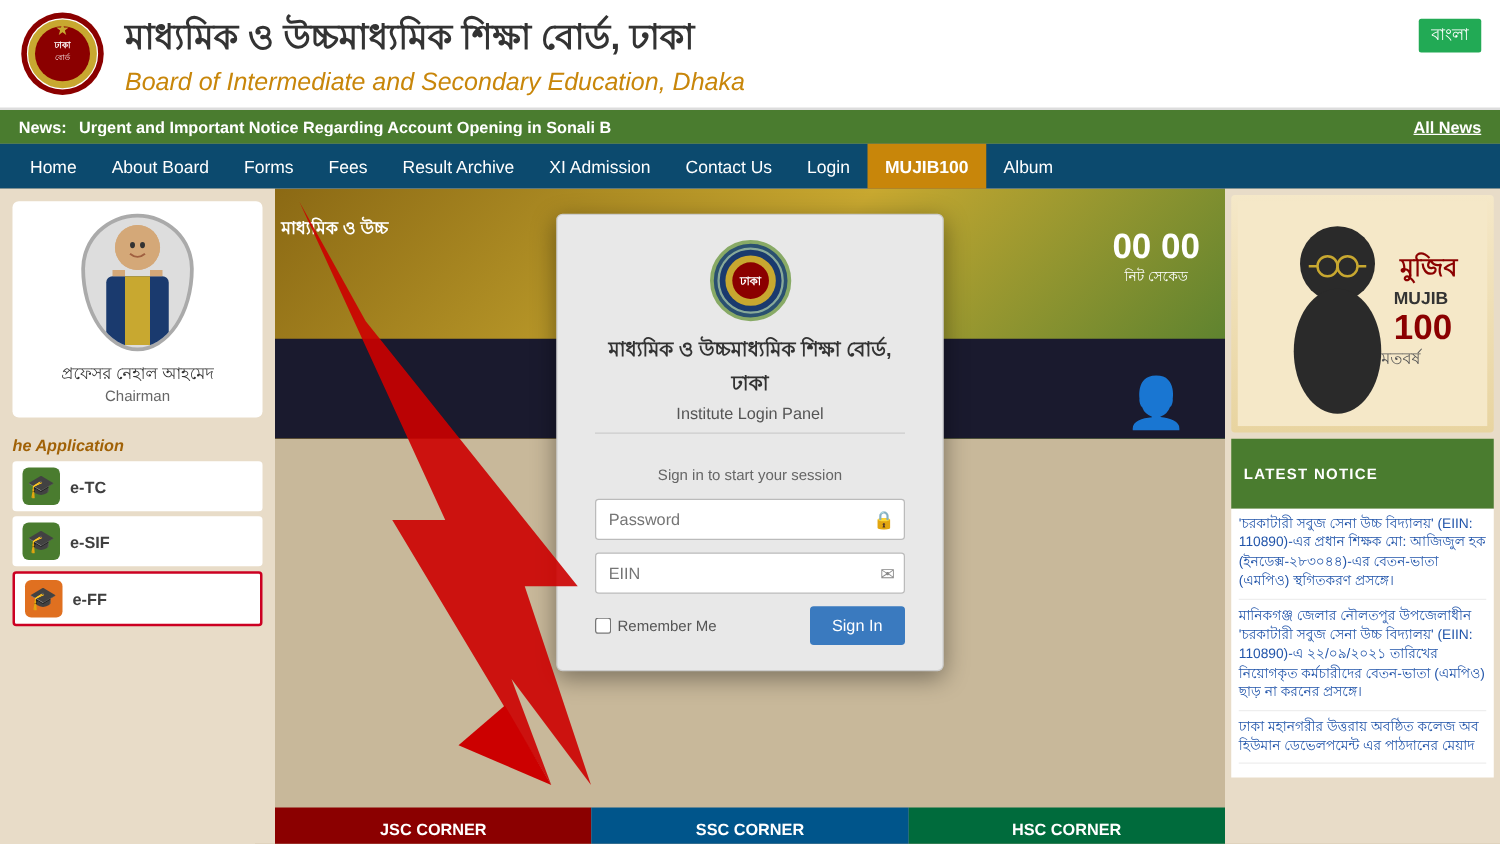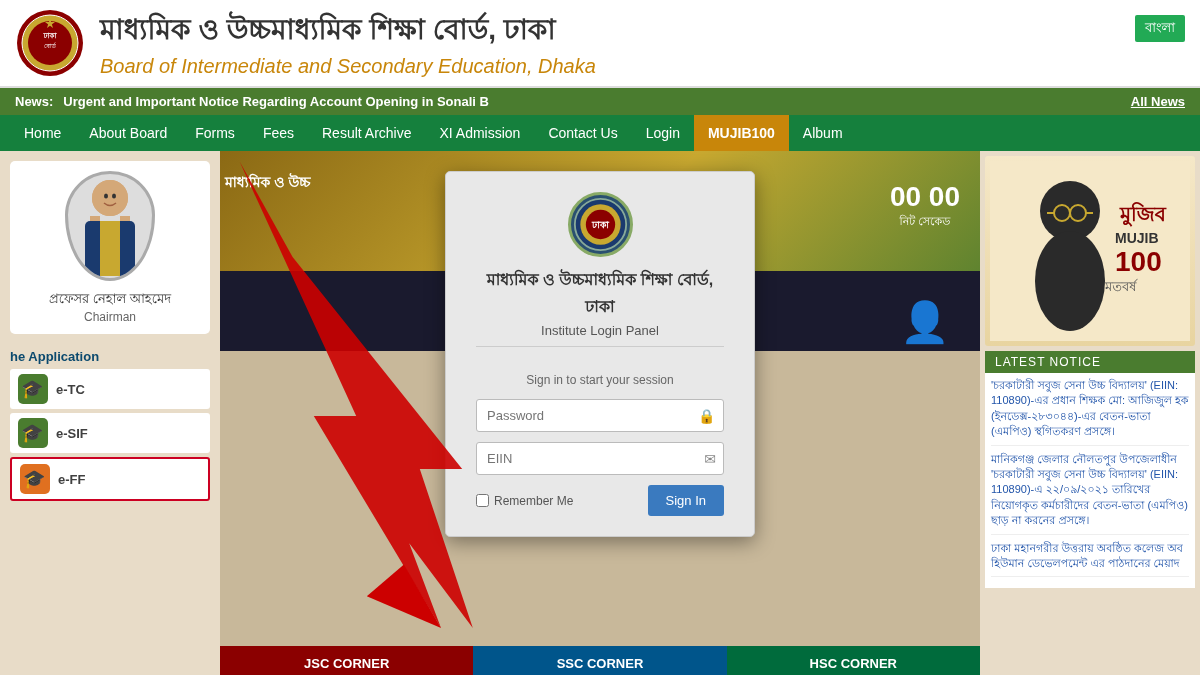--- a/index.html
+++ b/index.html
@@ -14,36 +14,36 @@
     .header-title-en { font-size: 20px; color: #c8860a; font-style: italic; }
     .bangla-btn { position: absolute; right: 15px; top: 15px; background: #2a5; color: #fff; border: none; padding: 3px 10px; font-size: 13px; cursor: pointer; border-radius: 2px; }
 
     
     .news-ticker { background: #4a7c2f; color: #fff; padding: 6px 15px; display: flex; align-items: center; font-size: 13px; }
     .news-label { font-weight: bold; margin-right: 10px; white-space: nowrap; }
     .news-content { flex: 1; overflow: hidden; white-space: nowrap; font-weight: bold; }
     .all-news { margin-left: 15px; white-space: nowrap; font-weight: bold; text-decoration: underline; cursor: pointer; }
 
     
-    .nav { background: #15803d; display: flex; align-items: center; padding: 0 10px; }
+    .nav { background: #0c4a6e; display: flex; align-items: center; padding: 0 10px; }
     .nav-item { color: #fff; padding: 10px 14px; font-size: 14px; cursor: pointer; white-space: nowrap; text-decoration: none; display: block; }
     .nav-item.mujib { background: #c8860a; font-weight: bold; }
 
     
     .main { display: flex; background: #c8b89a; height: calc(675px - 145px); }
 
     
     .sidebar { width: 220px; background: #e8dcc8; padding: 10px; flex-shrink: 0; }
     .chairman-section { background: #fff; border-radius: 5px; padding: 10px; text-align: center; margin-bottom: 10px; }
     .chairman-photo { width: 90px; height: 110px; border-radius: 50% 50% 50% 50% / 40% 40% 60% 60%; background: #ddd; margin: 0 auto 8px; overflow: hidden; display: flex; align-items: center; justify-content: center; border: 3px solid #aaa; }
     .chairman-name { font-size: 13px; color: #333; }
     .chairman-title { font-size: 12px; color: #666; }
 
     .app-section { margin-top: 5px; }
-    .app-title { color: #0c4a6e; font-size: 13px; font-weight: bold; padding: 5px 0; }
+    .app-title { color: #a16207; font-size: 13px; font-weight: bold; padding: 5px 0; font-style: italic; }
     .app-item { display: flex; align-items: center; background: #fff; margin-bottom: 4px; padding: 5px 8px; cursor: pointer; border-radius: 3px; }
     .app-item.highlighted { border: 2px solid #e05; }
     .app-icon { width: 30px; height: 30px; border-radius: 5px; margin-right: 8px; display: flex; align-items: center; justify-content: center; font-size: 18px; }
     .app-icon.green { background: #4a7c2f; }
     .app-icon.orange { background: #e07020; }
     .app-label { font-size: 13px; color: #404040; font-weight: bold; }
 
     
     .center { flex: 1; position: relative; overflow: hidden; }
     .banner-bg { width: 100%; height: 200px; background: linear-gradient(135deg, #8b6914 0%, #c8a830 50%, #4a7c2f 100%); position: relative; overflow: hidden; }
@@ -62,21 +62,21 @@
     .remember-me { display: flex; align-items: center; gap: 5px; font-size: 12px; color: #555; }
     .signin-btn { background: #3a7abf; color: #fff; border: none; padding: 8px 18px; border-radius: 3px; font-size: 13px; cursor: pointer; }
 
     
     .red-arrow { position: absolute; top: 0; left: 0; width: 100%; height: 100%; pointer-events: none; z-index: 20; }
 
     
     .right-panel { width: 220px; background: #e8dcc8; flex-shrink: 0; padding: 5px; }
     .mujib-banner { width: 100%; height: 190px; background: linear-gradient(180deg, #f5e8c8 0%, #e8d4a0 100%); border-radius: 3px; overflow: hidden; display: flex; align-items: center; justify-content: center; position: relative; }
     .latest-notice { margin-top: 5px; }
-    .notice-header { background: #4a7c2f; color: #fff; padding: 4px 10px; font-size: 12px; font-weight: normal; letter-spacing: 1px; }
+    .notice-header { background: #4a7c2f; color: #fff; padding: 21px 10px; font-size: 12px; font-weight: bold; letter-spacing: 1px; }
     .notice-items { background: #fff; padding: 5px 6px; }
     .notice-item { font-size: 11px; color: #2255aa; line-height: 1.4; margin-bottom: 6px; border-bottom: 1px solid #eee; padding-bottom: 5px; cursor: pointer; }
 
     
     .bottom-row { display: flex; height: 35px; }
     .corner-btn { flex: 1; display: flex; align-items: center; justify-content: center; font-size: 13px; font-weight: bold; color: #fff; cursor: pointer; }
     .corner-btn.jsc { background: #8B0000; }
     .corner-btn.ssc { background: #00558B; }
     .corner-btn.hsc { background: #006B3C; }
 

